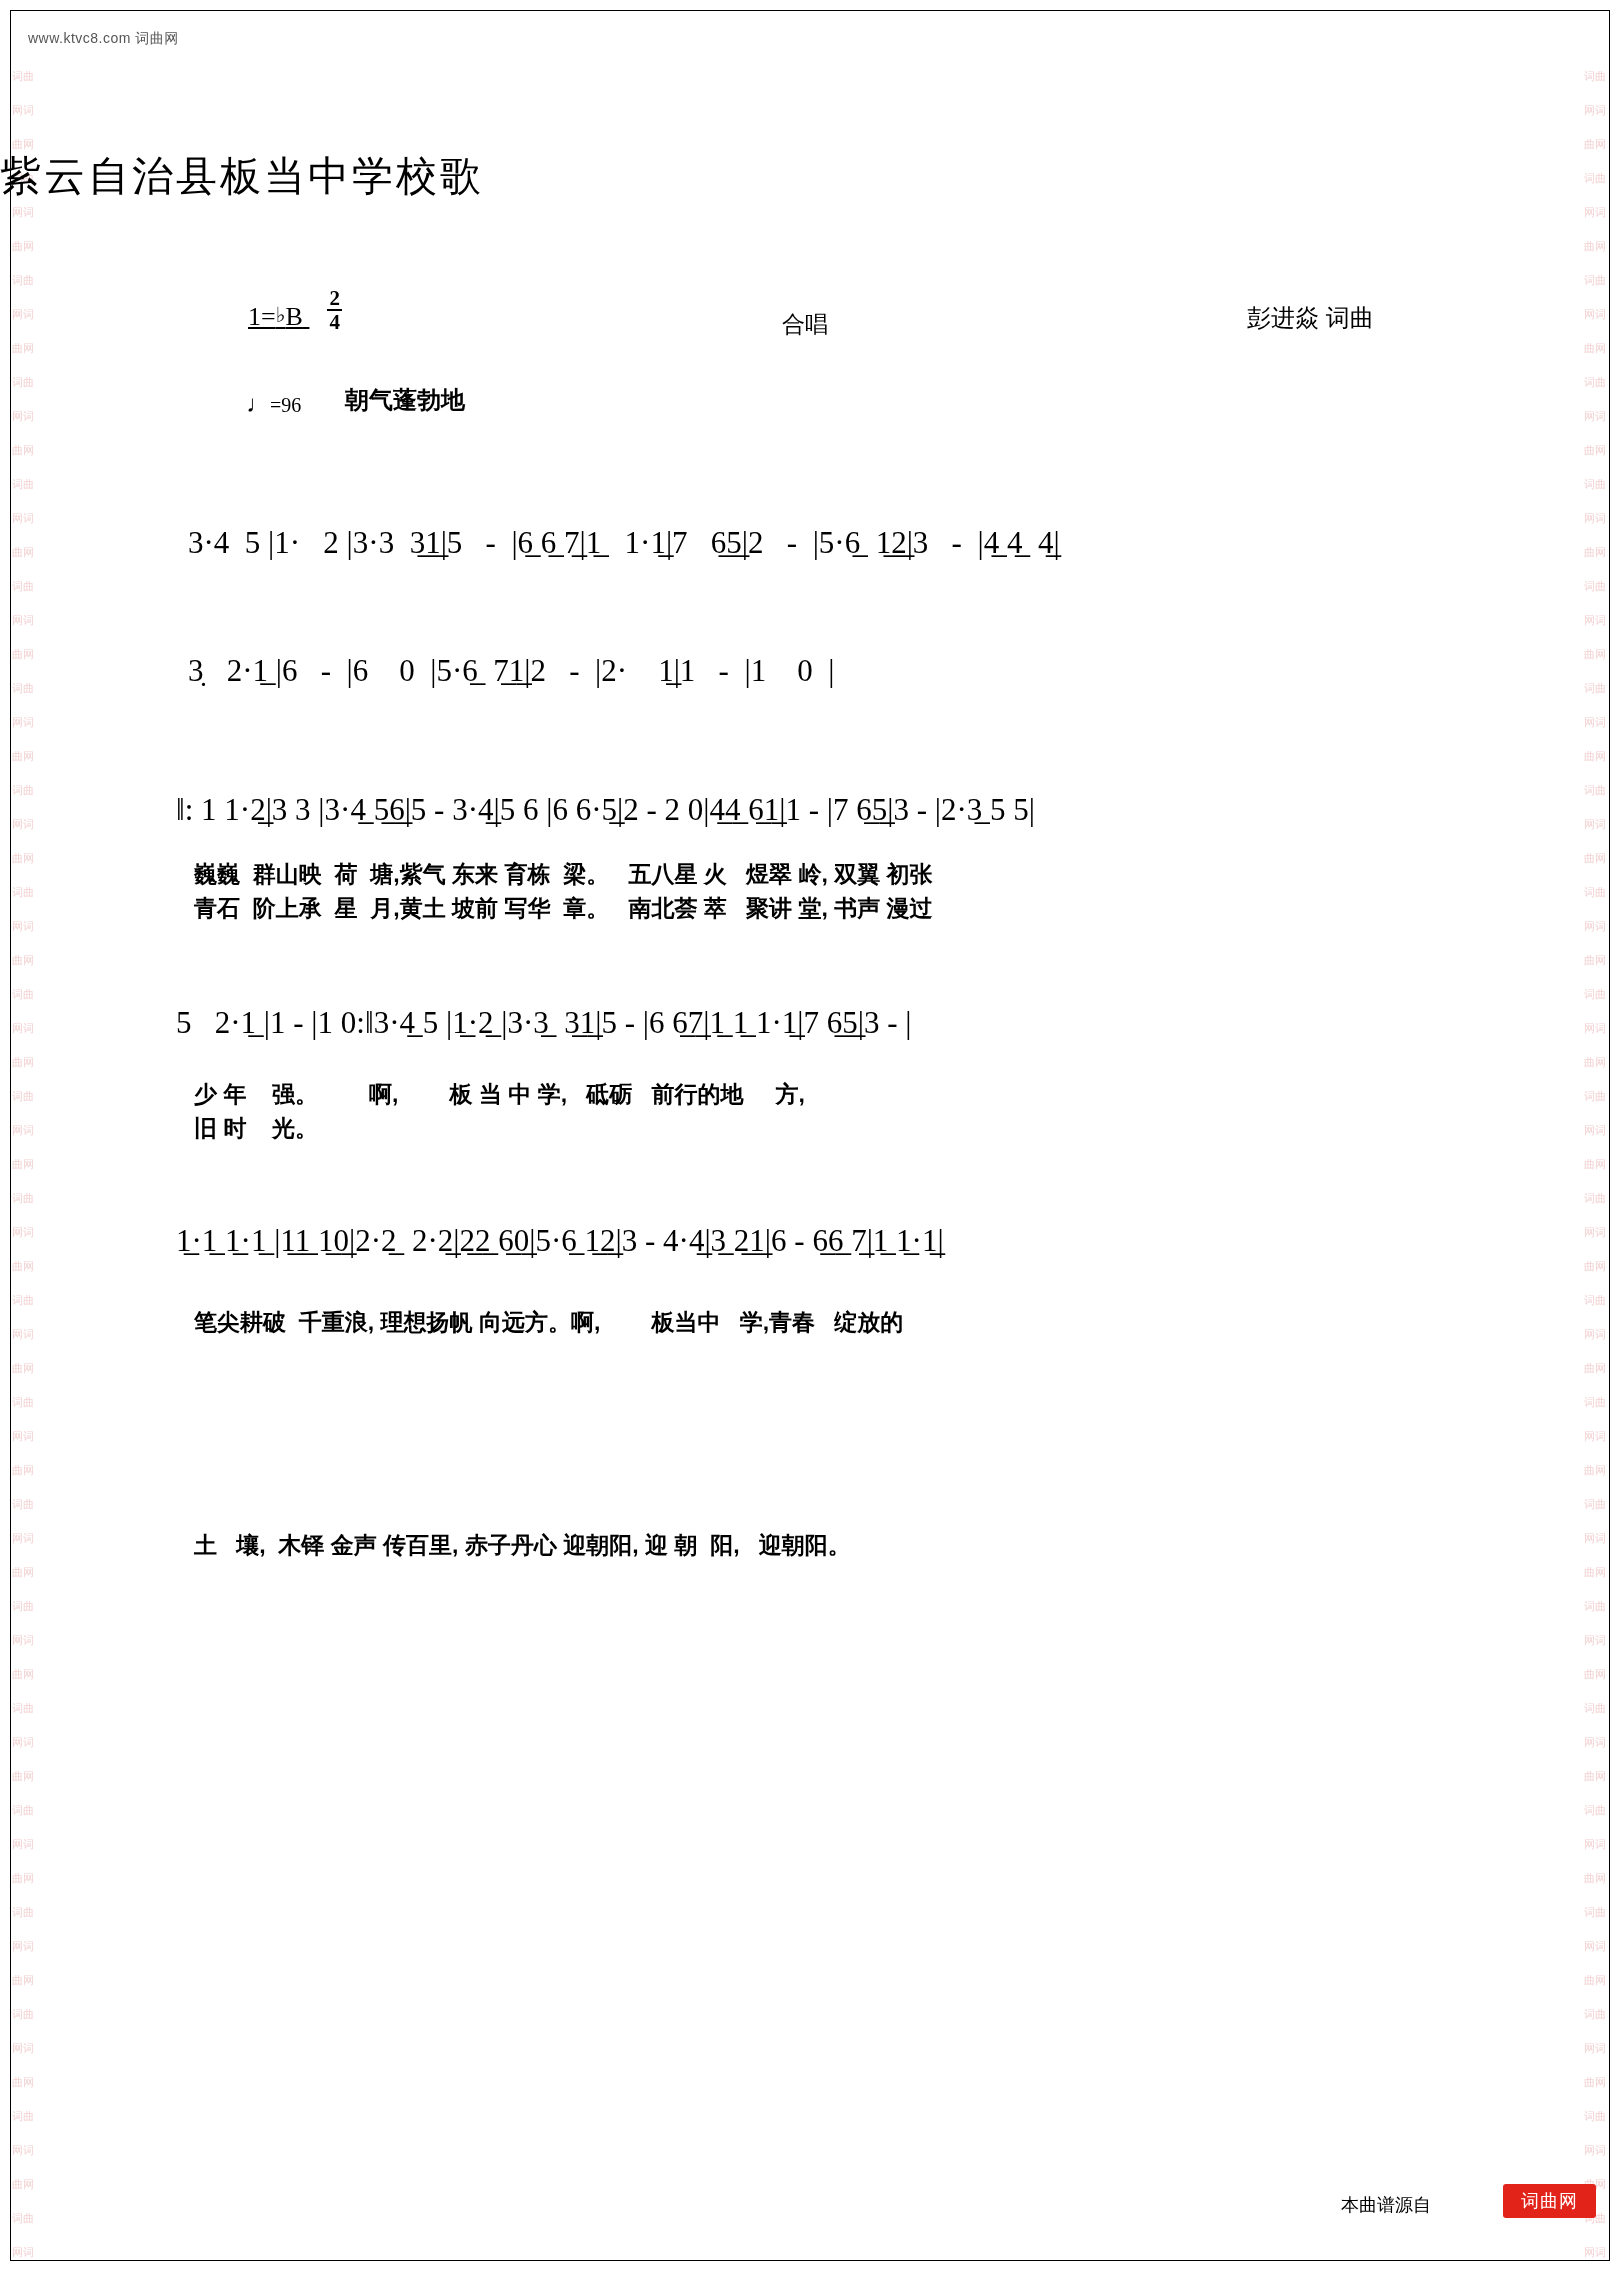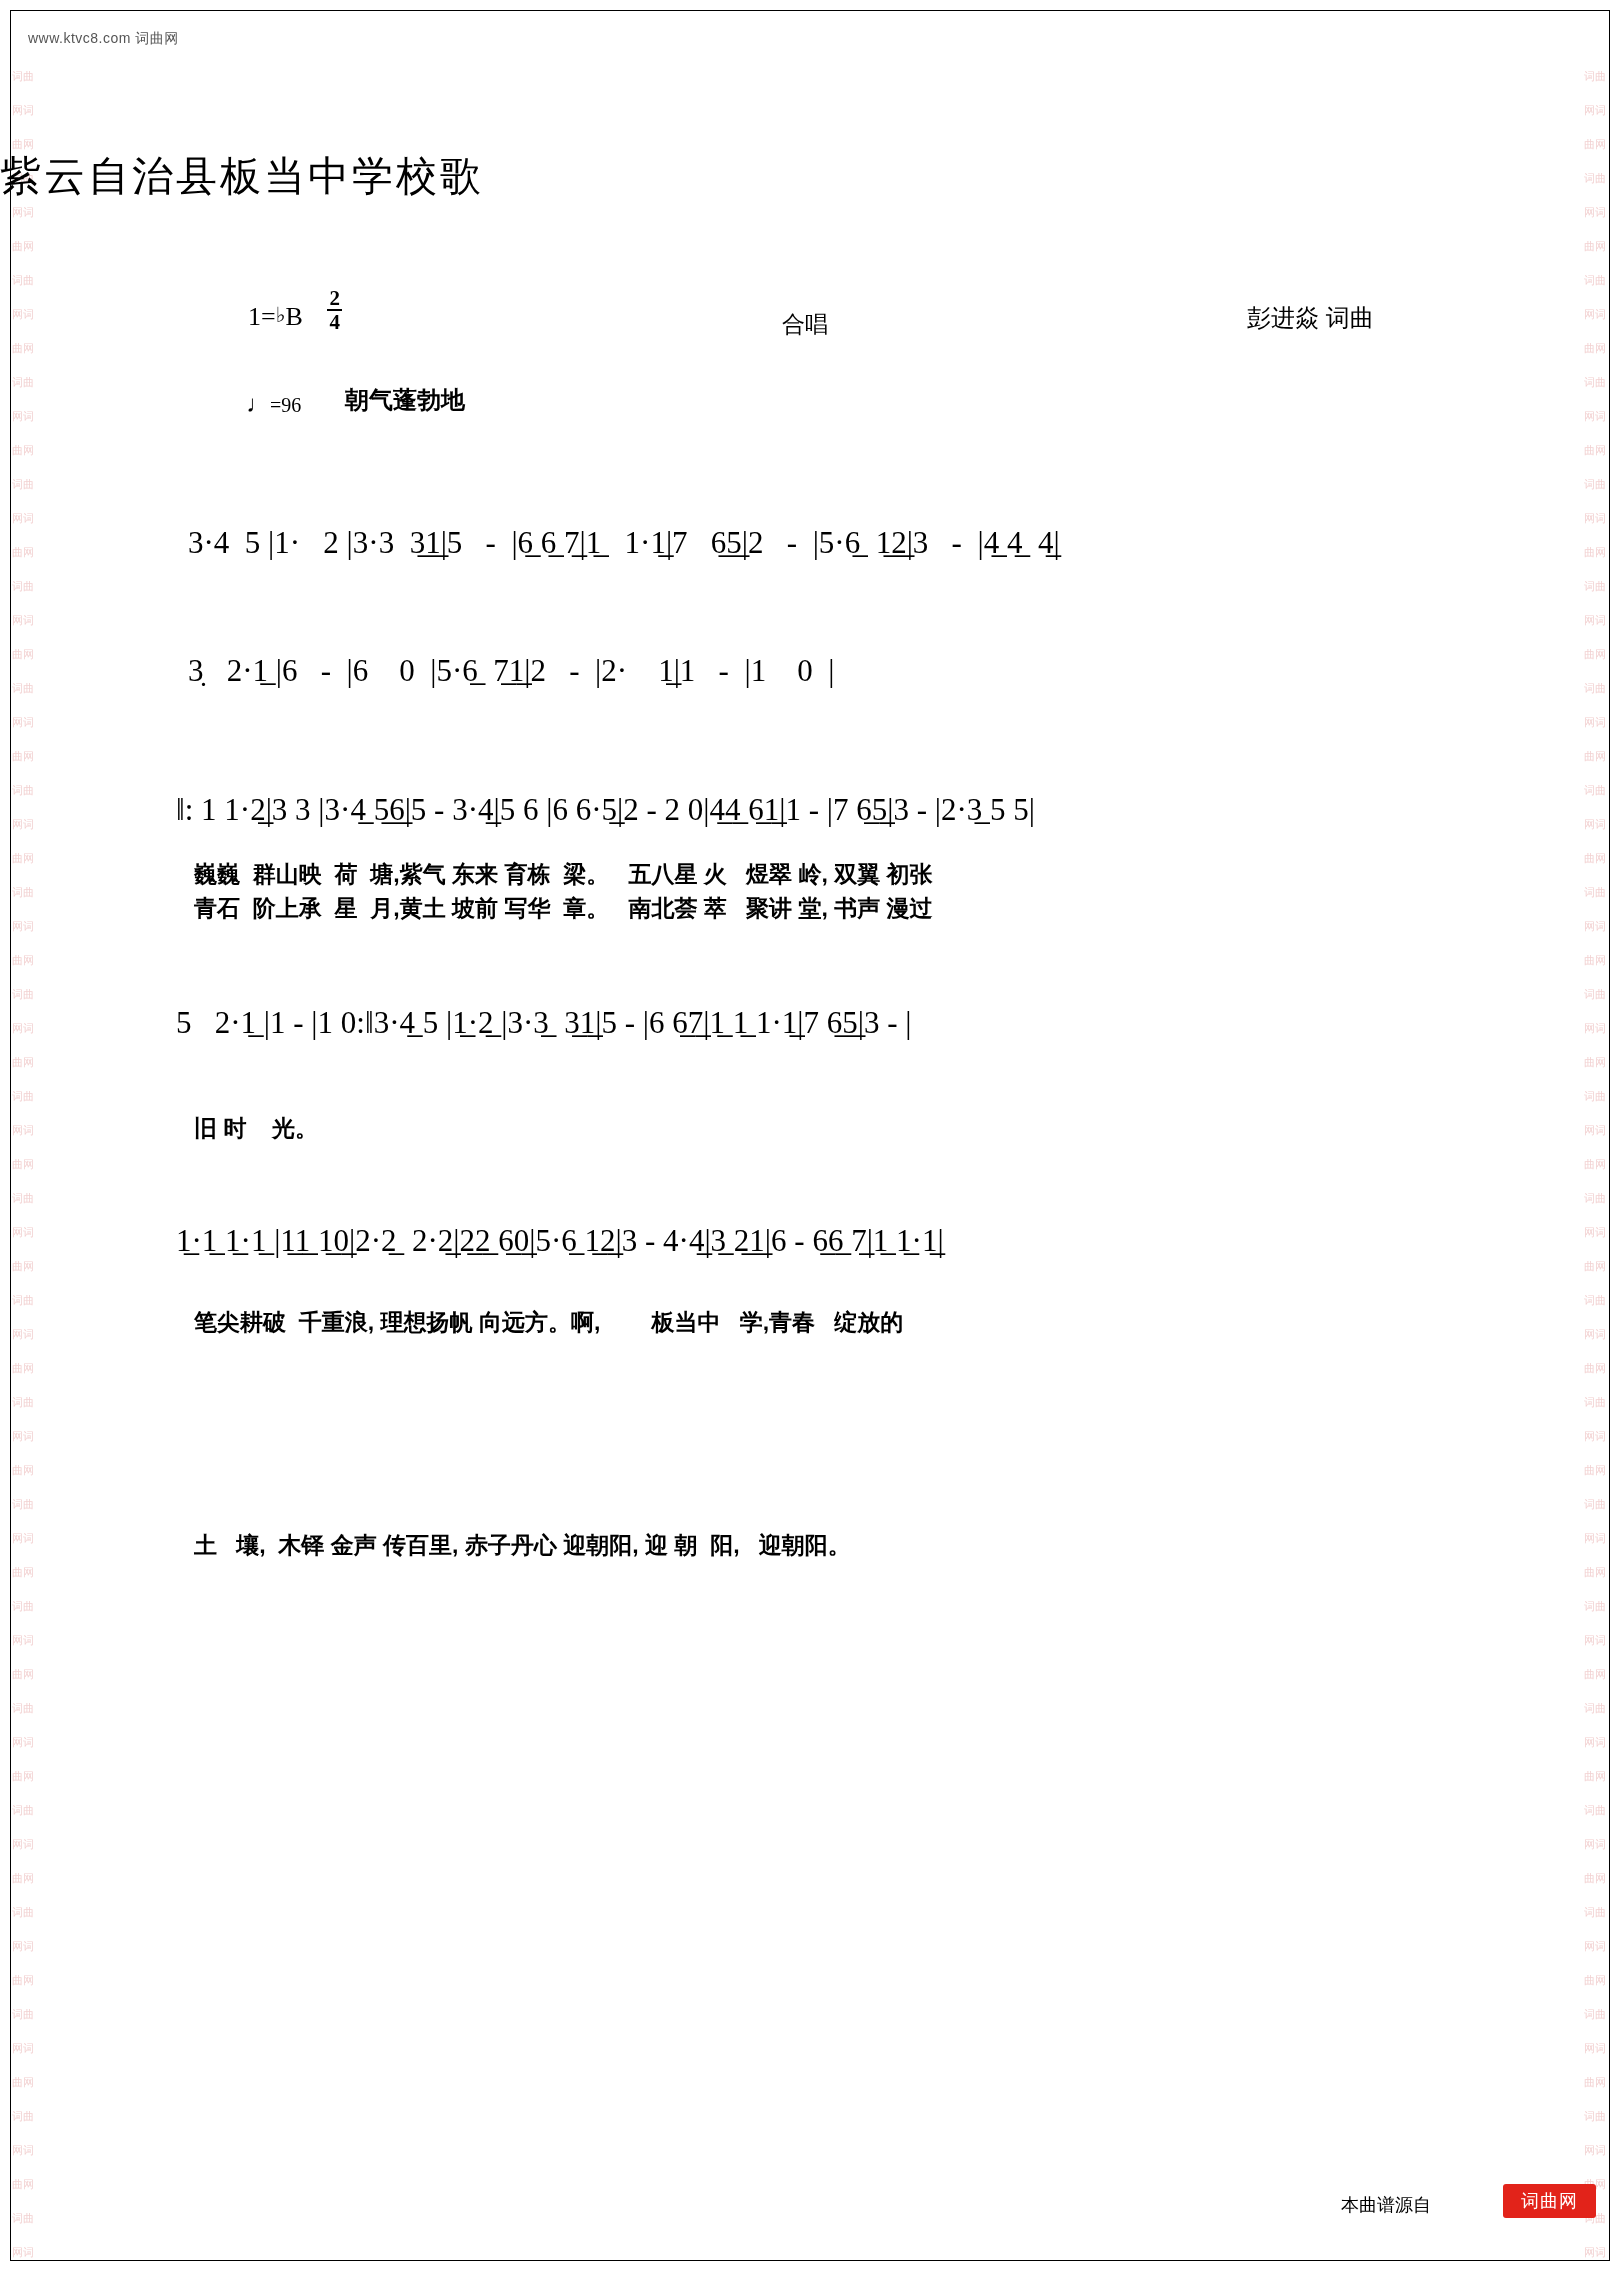--- a/index.html
+++ b/index.html
@@ -64,20 +64,21 @@
     font-size: 41px;
     font-family: "Liberation Sans", sans-serif;
     letter-spacing: 3px;
     color: #000;
   }
   .meta-key {
     position: absolute;
     left: 248px; top: 287px;
     font-size: 26px;
     font-family: "Liberation Serif", serif;
+    text-decoration: underline;
   }
   .meta-key .flat { font-size: 21px; vertical-align: 3px; }
   .frac {
     display: inline-block;
     vertical-align: -4px;
     text-align: center;
     margin-left: 18px;
     font-size: 21px;
     line-height: 1.05;
     font-weight: bold;
@@ -183,20 +184,21 @@
 
   <div class="staff-line" style="top:525px;">3·4  5 |1·   2 |3·3  3̲1̲|5   -  |6̲ 6̲ 7̲|1̲   1·1̲|7   6̲5̲|2   -  |5·6̲  1̲2̲|3   -  |4̲ 4̲  4̲|</div>
 
   <div class="staff-line" style="top:653px;">3̣   2·1̲ |6   -  |6    0  |5·6̲  7̲1̲|2   -  |2·    1̲|1   -  |1    0  |</div>
 
   <div class="staff-line" style="top:792px;left:176px;">‖: 1 1·2̲|3 3 |3·4̲ 5̲6̲|5 - 3·4̲|5 6 |6 6·5̲|2 - 2 0|4̲4̲ 6̲1̲|1 - |7 6̲5̲|3 - |2·3̲ 5 5|</div>
   <div class="lyric-line" style="top:859px;">巍巍  群山映  荷  塘,紫气 东来 育栋  梁。   五八星 火   煜翠 岭, 双翼 初张</div>
   <div class="lyric-line" style="top:893px;">青石  阶上承  星  月,黄土 坡前 写华  章。   南北荟 萃   聚讲 堂, 书声 漫过</div>
 
   <div class="staff-line" style="top:1005px;left:176px;">5   2·1̲ |1 - |1 0:‖3·4̲ 5 |1̲·2̲ |3·3̲  3̲1̲|5 - |6 6̲7̲|1̲ 1̲ 1·1̲|7 6̲5̲|3 - |</div>
+  <div class="lyric-line" style="top:1079px;">少 年    强。        啊,        板 当 中 学,   砥砺   前行的地     方,</div>
   <div class="lyric-line" style="top:1113px;">旧 时    光。</div>
 
   <div class="staff-line" style="top:1223px;left:176px;">1̲·1̲ 1̲·1̲ |1̲1̲ 1̲0̲|2·2̲  2·2̲|2̲2̲ 6̲0̲|5·6̲ 1̲2̲|3 - 4·4̲|3̲ 2̲1̲|6 - 6̲6̲ 7̲|1̲ 1̲·1̲|</div>
   <div class="lyric-line" style="top:1307px;">笔尖耕破  千重浪, 理想扬帆 向远方。啊,        板当中   学,青春   绽放的</div>
 
   <div class="lyric-line" style="top:1530px;">土   壤,  木铎 金声 传百里, 赤子丹心 迎朝阳, 迎 朝  阳,   迎朝阳。</div>
 
   <div class="footer-note">本曲谱源自</div>
   <div class="footer-logo">词曲网</div>
 </div>

